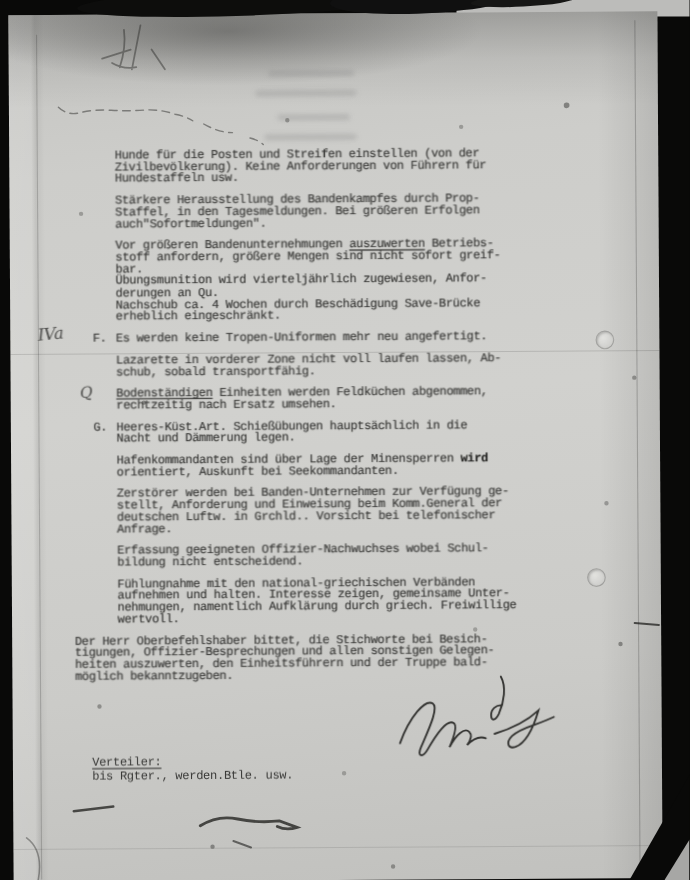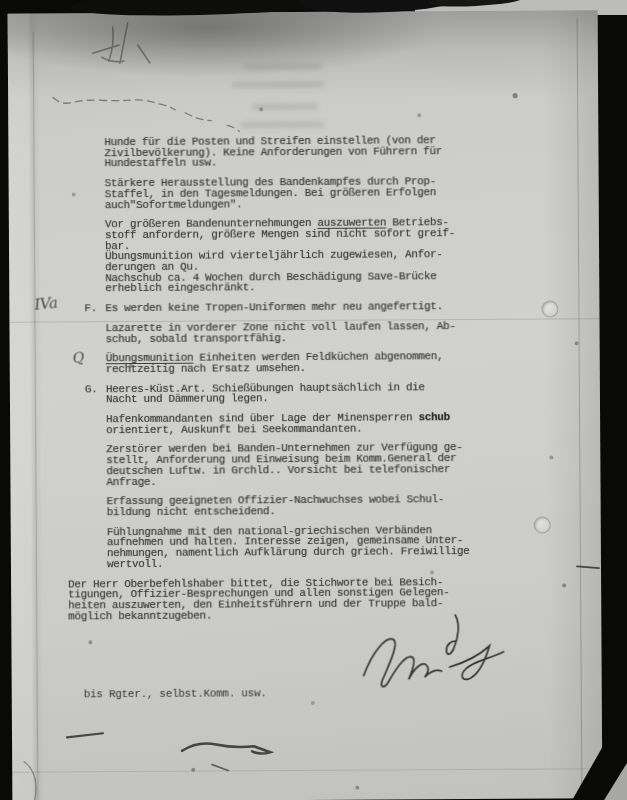--- a/index.html
+++ b/index.html
@@ -151,29 +151,29 @@
       <div class="para">
         <span class="margin-note note-iva">IVa</span>
         <div class="line"><span class="marker">F.</span>Es werden keine Tropen-Uniformen mehr neu angefertigt.</div>
       </div>
       <div class="para">
         <div class="line">Lazarette in vorderer Zone nicht voll laufen lassen, Ab-</div>
         <div class="line">schub, sobald transportfähig.</div>
       </div>
       <div class="para">
         <span class="margin-note note-q">Q</span>
-        <div class="line"><span class="u">Übungsmunition</span> Einheiten werden Feldküchen abgenommen,</div>
+        <div class="line"><span class="u">Bodenständigen</span> Einheiten werden Feldküchen abgenommen,</div>
         <div class="line">rechtzeitig nach Ersatz umsehen.</div>
       </div>
       <div class="para">
         <div class="line"><span class="marker">G.</span>Heeres-Küst.Art. Schießübungen hauptsächlich in die</div>
         <div class="line">Nacht und Dämmerung legen.</div>
       </div>
       <div class="para">
-        <div class="line">Hafenkommandanten sind über Lage der Minensperren <span class="b">schub</span></div>
+        <div class="line">Hafenkommandanten sind über Lage der Minensperren <span class="b">wird</span></div>
         <div class="line">orientiert, Auskunft bei Seekommandanten.</div>
       </div>
       <div class="para">
         <div class="line">Zerstörer werden bei Banden-Unternehmen zur Verfügung ge-</div>
         <div class="line">stellt, Anforderung und Einweisung beim Komm.General der</div>
         <div class="line">deutschen Luftw. in Grchld.. Vorsicht bei telefonischer</div>
         <div class="line">Anfrage.</div>
       </div>
       <div class="para">
         <div class="line">Erfassung geeigneten Offizier-Nachwuchses wobei Schul-</div>
@@ -195,21 +195,22 @@
 
   <svg class="sig-svg" width="170" height="90" viewBox="0 0 170 90">
     <g fill="none" stroke="#1f1f1d" stroke-width="1.7" stroke-linecap="round" opacity="0.88">
       <path d="M98,8 c5,9 3,23 -2,34 c-3,6 -7,7 -7,1 c0,-6 5,-9 9,-9"></path>
       <path d="M6,68 c9,-24 23,-40 30,-36 c6,4 -5,26 -11,40 c-4,9 2,9 6,2 c8,-14 18,-28 24,-24 c4,3 -1,15 -4,22 c6,-12 14,-18 18,-14 c3,3 1,8 -2,12 c6,-6 12,-8 17,-6"></path>
       <path d="M92,60 c10,-3 28,-10 40,-21 c-5,17 -11,29 -21,33 c-7,2 -9,-4 -3,-10 c8,-8 24,-10 38,-17"></path>
     </g>
   </svg>
 
   <div class="footer">
-    <div>bis Rgter., selbst.Komm. usw.</div>
+    <div class="head">Verteiler:</div>
+    <div>bis Rgter., werden.Btle. usw.</div>
   </div>
 </div>
 
 <div class="blob b1"></div>
 <div class="blob b2"></div>
 <div class="blob b3"></div>
 
 <div class="void-wedge"></div>
 <div class="corner-gray"></div>
 

